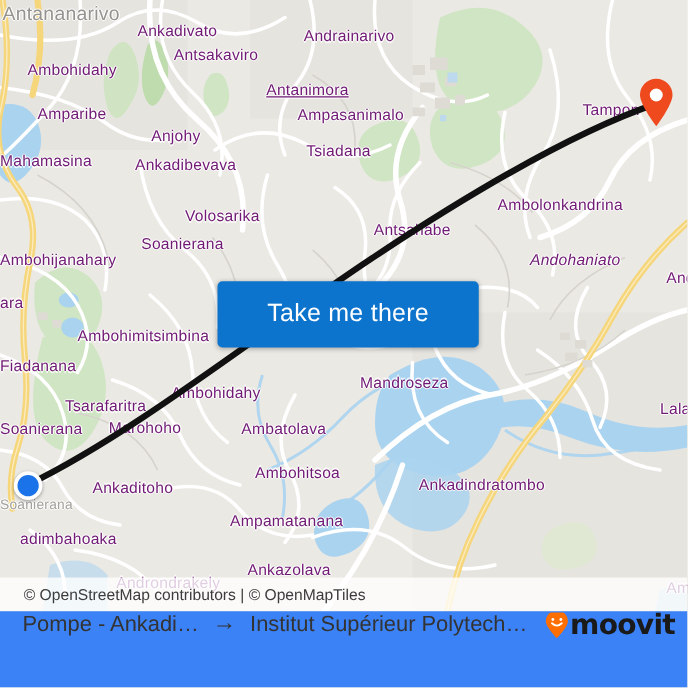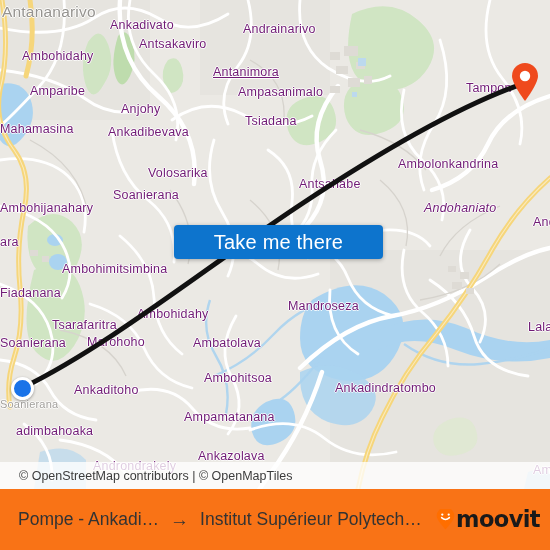--- a/index.html
+++ b/index.html
@@ -87,21 +87,21 @@
     width: 30px;
     height: 40px;
   }
 
   
   #cta-button {
     position: absolute;
     left: 174px;
     top: 225px;
     width: 209px;
-    height: 34px;
+    height: 53px;
     background: #0d74cd;
     border: none;
     border-radius: 4px;
     color: #ffffff;
     font-family: "Liberation Sans", sans-serif;
     font-size: 20px;
     letter-spacing: .2px;
     cursor: pointer;
     box-shadow: 0 1px 4px rgba(0,0,0,.30);
     display: flex;
@@ -130,23 +130,23 @@
     white-space: nowrap;
   }
 
   
   #footer {
     position: absolute;
     left: 0;
     top: 489px;
     width: 550px;
     height: 61px;
-    background: #f97316;
+    background: #3b82f6;
     display: flex;
-    align-items: center;
+    align-items: flex-start;
     box-sizing: border-box;
     padding: 0 10px 0 18px;
   }
   .trip-text {
     font-size: 17.5px;
     color: #333333;
     font-family: "Liberation Sans", sans-serif;
     white-space: nowrap;
     overflow: hidden;
   }

